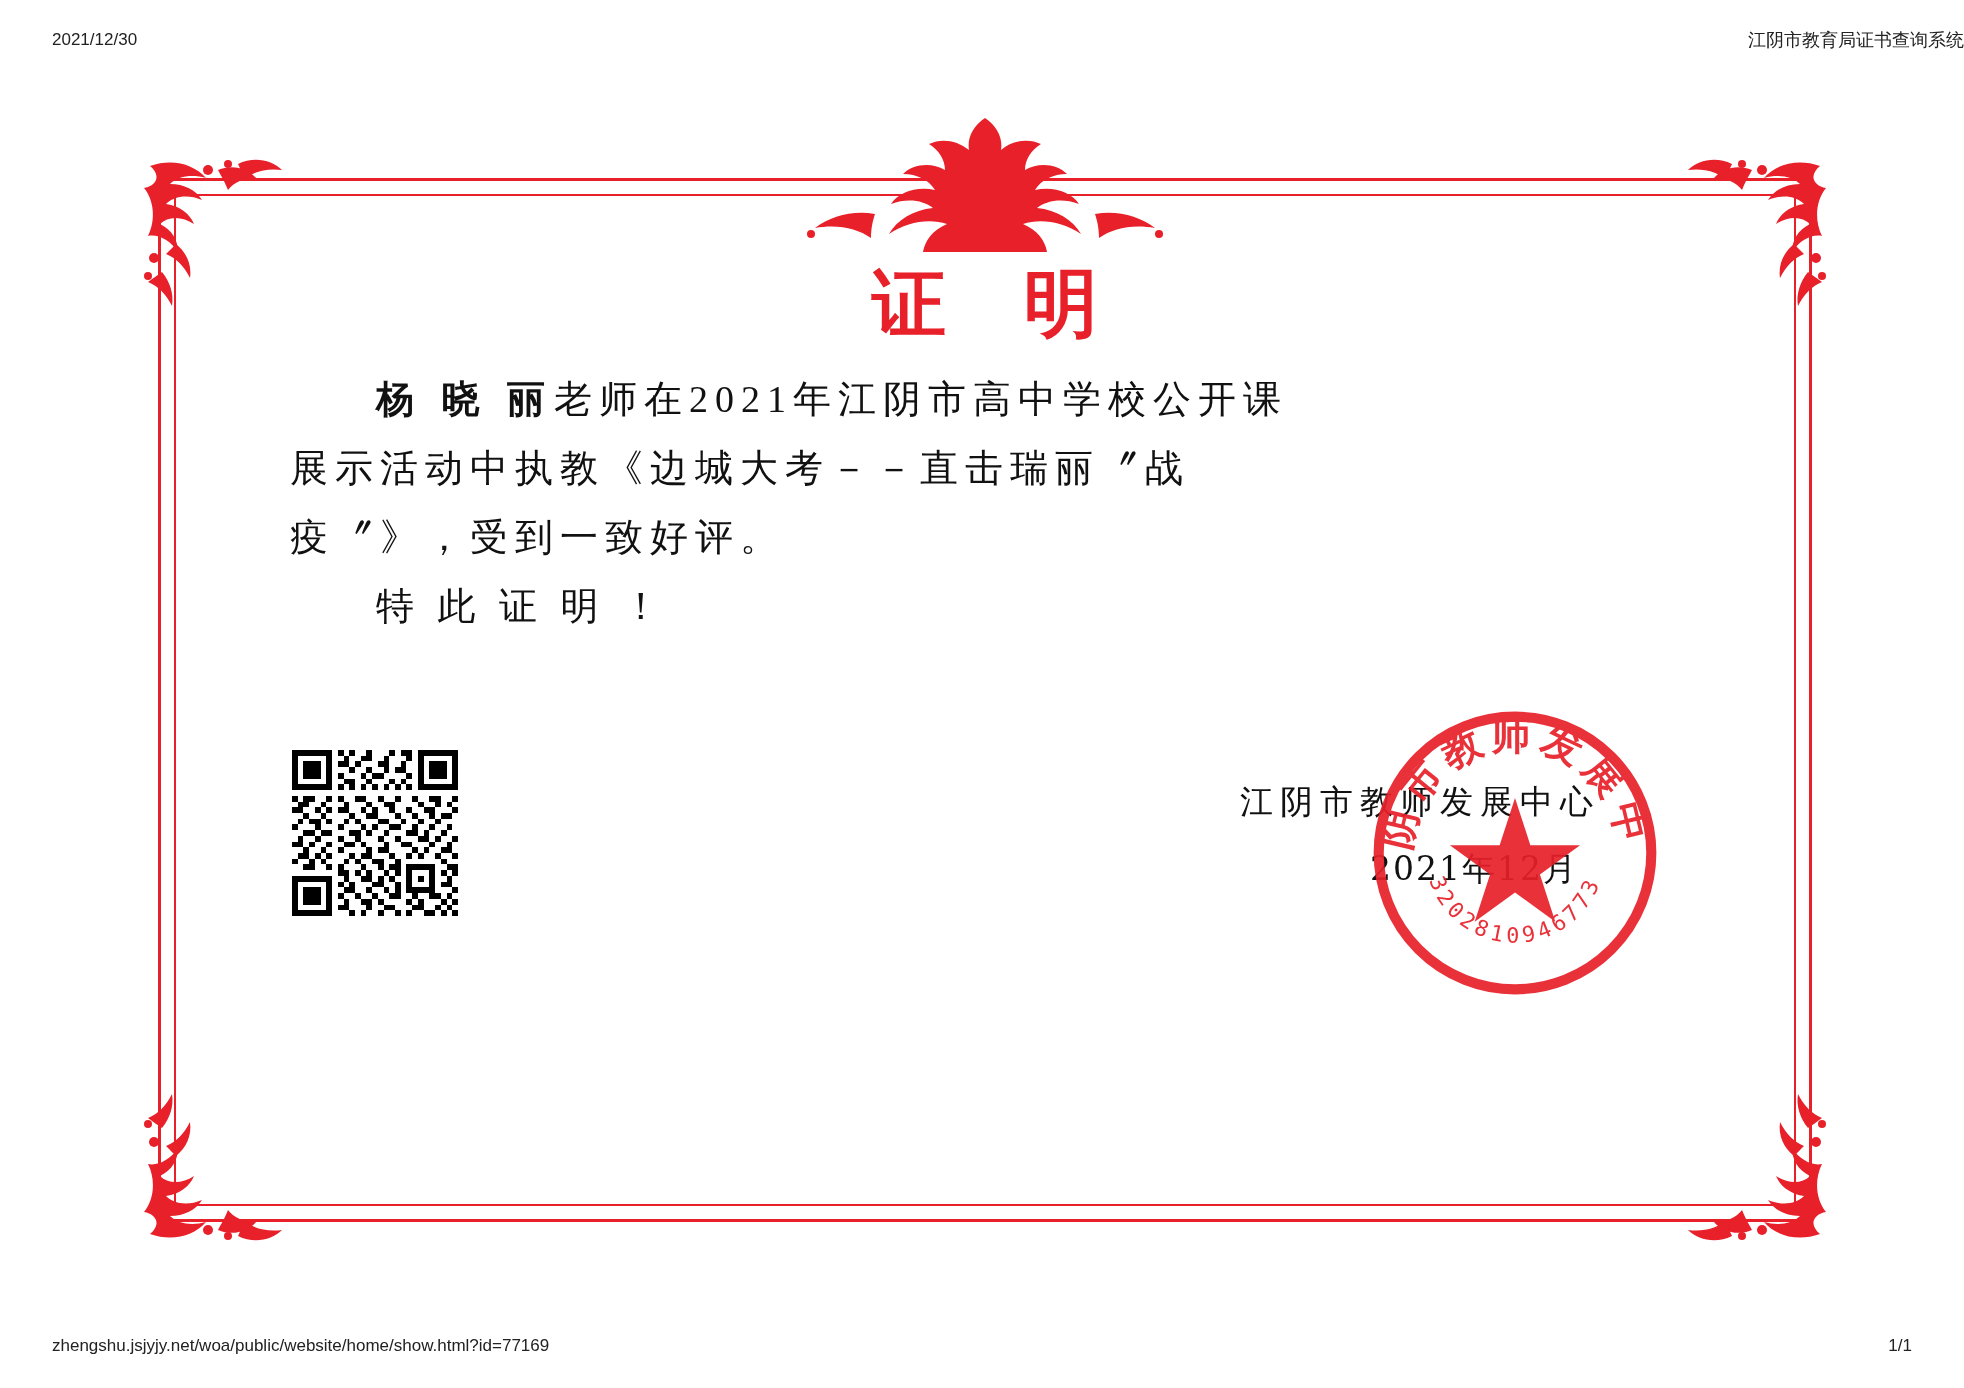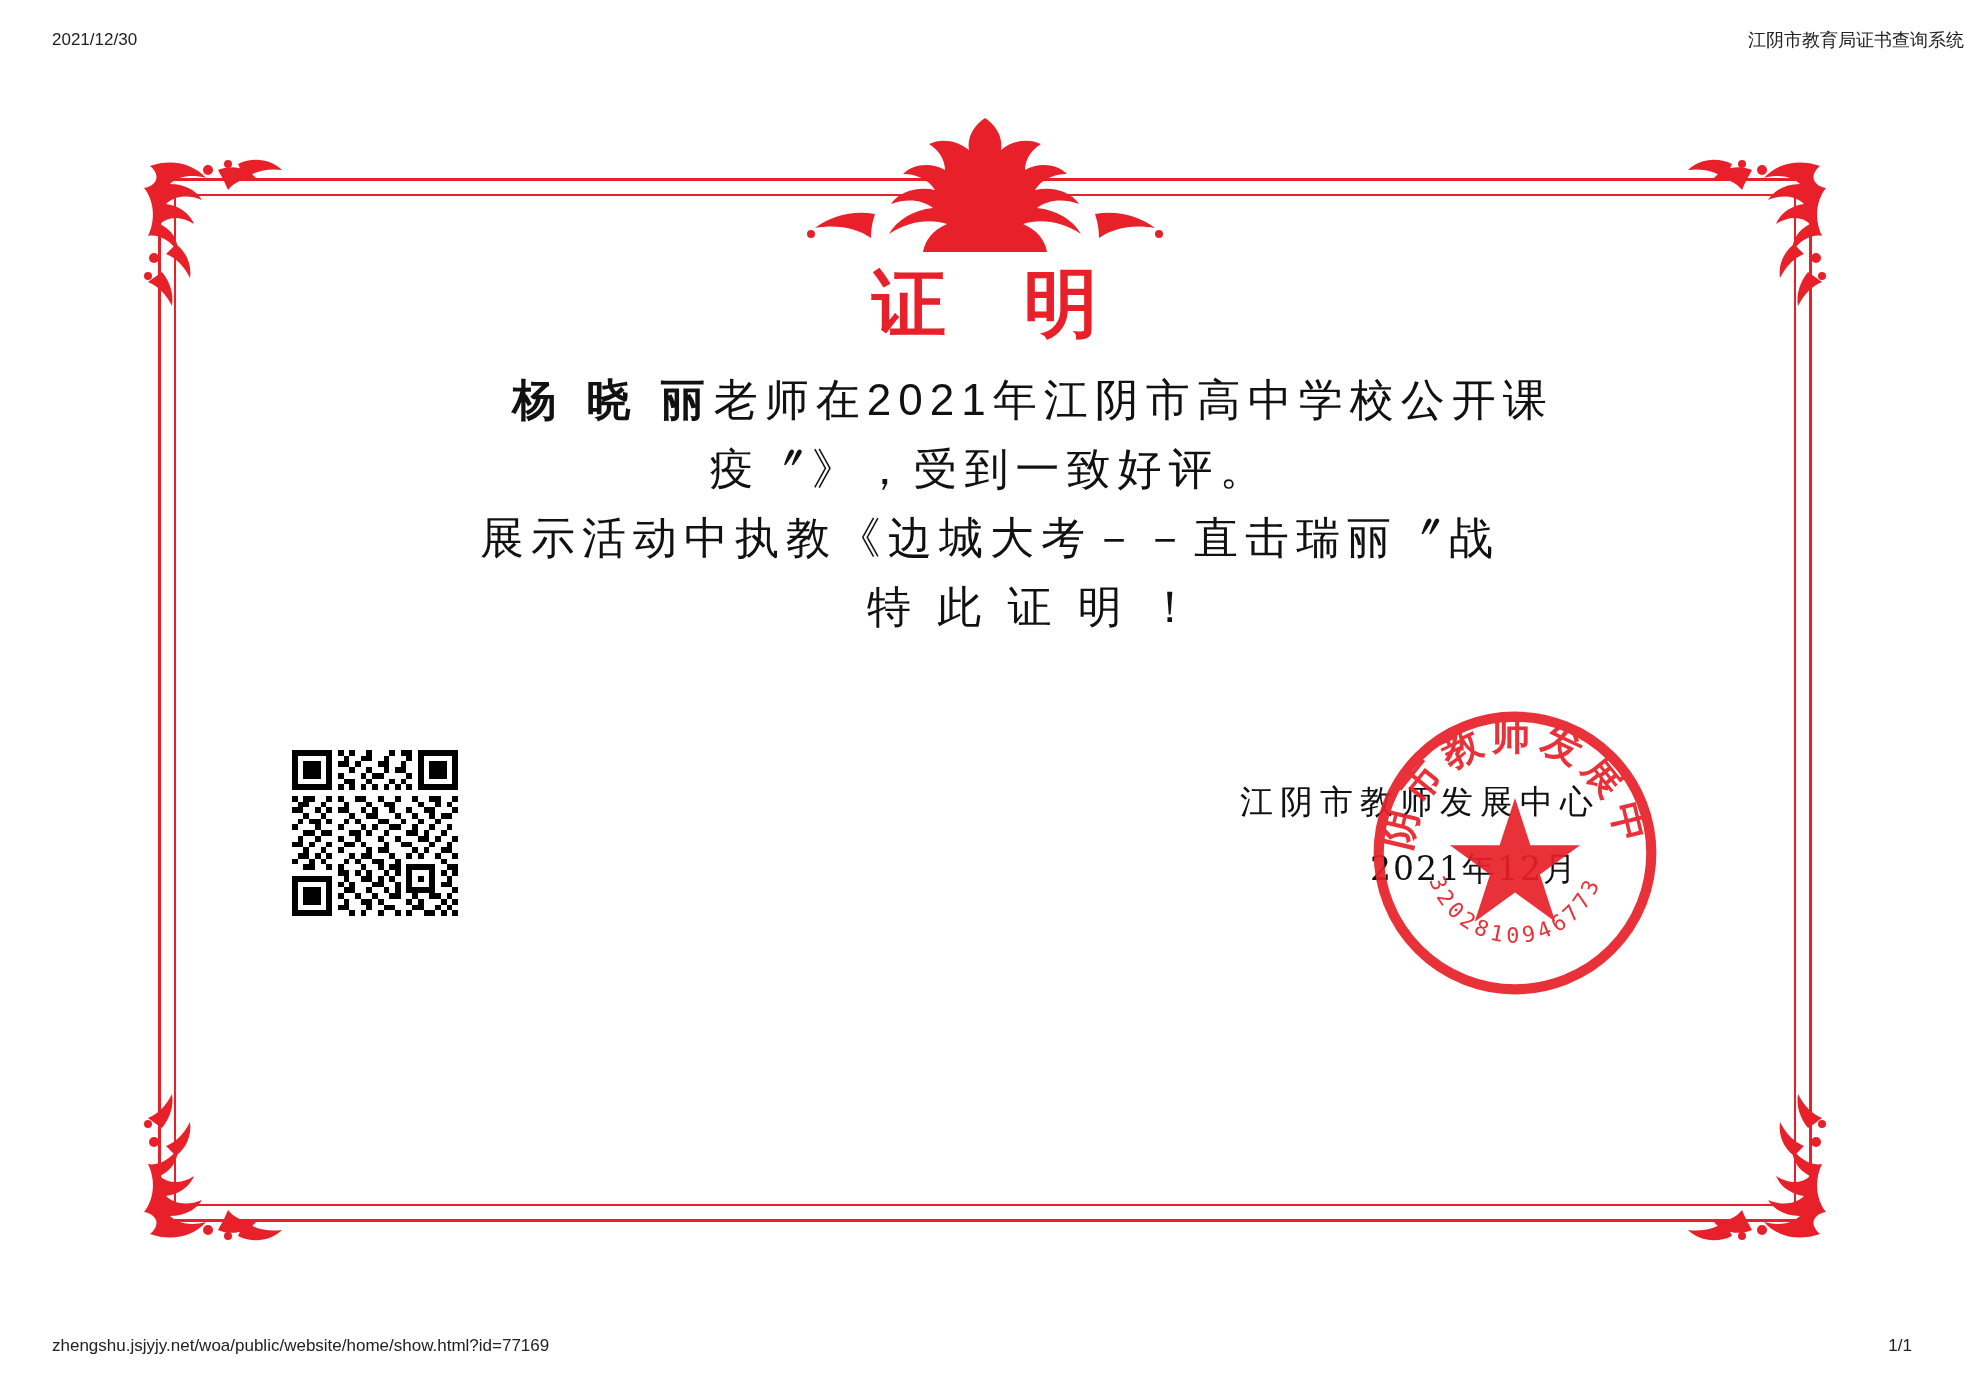--- a/index.html
+++ b/index.html
@@ -129,26 +129,25 @@
     font-weight: bold;
     letter-spacing: 26px;
     text-indent: 26px;
   }
 
   .cert-body {
     position: absolute;
     left: 150px;
     top: 215px;
     width: 1400px;
-    font-family: Liberation Sans, sans-serif;
-    font-size: 44px;
+    font-family: Liberation Serif, serif;
+    font-size: 38px;
     line-height: 69px;
     color: #111;
     letter-spacing: 7px;
-    text-align: center;
   }
   .cert-body p { margin: 0; white-space: nowrap; }
   .cert-body .indent { text-indent: 86px; }
   .cert-body .name {
     font-weight: bold;
     letter-spacing: 9px;
   }
 
   
   .qr-block {
@@ -288,24 +287,24 @@
     </svg>
   </div>
 
   <div class="cert-title">证 明</div>
 
   <div class="cert-body">
     <p class="indent">
       <span class="name">杨 晓 丽</span><span>老师在2021年江阴市高中学校公开课</span>
     </p>
     <p>
-      <span>疫〞》，受到一致好评。</span>
+      <span>展示活动中执教《边城大考－－直击瑞丽〞战</span>
     </p>
     <p>
-      <span>展示活动中执教《边城大考－－直击瑞丽〞战</span>
+      <span>疫〞》，受到一致好评。</span>
     </p>
     <p class="indent">
       <span>特 此 证 明 ！</span>
     </p>
   </div>
 
   <div class="qr-block">
     <svg class="qr-code" viewBox="0 0 29 29" shape-rendering="crispEdges">
       <rect width="29" height="29" fill="#ffffff"></rect>
       <g fill="#000000">

